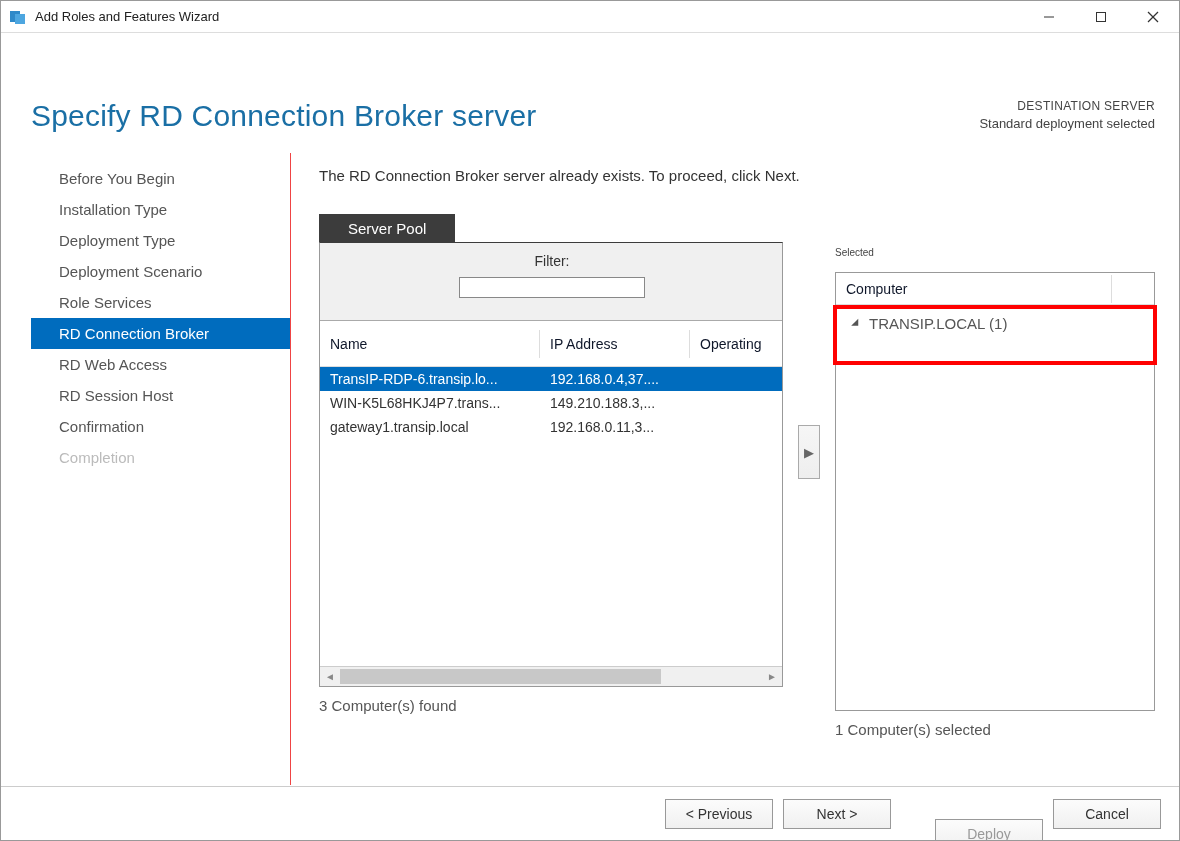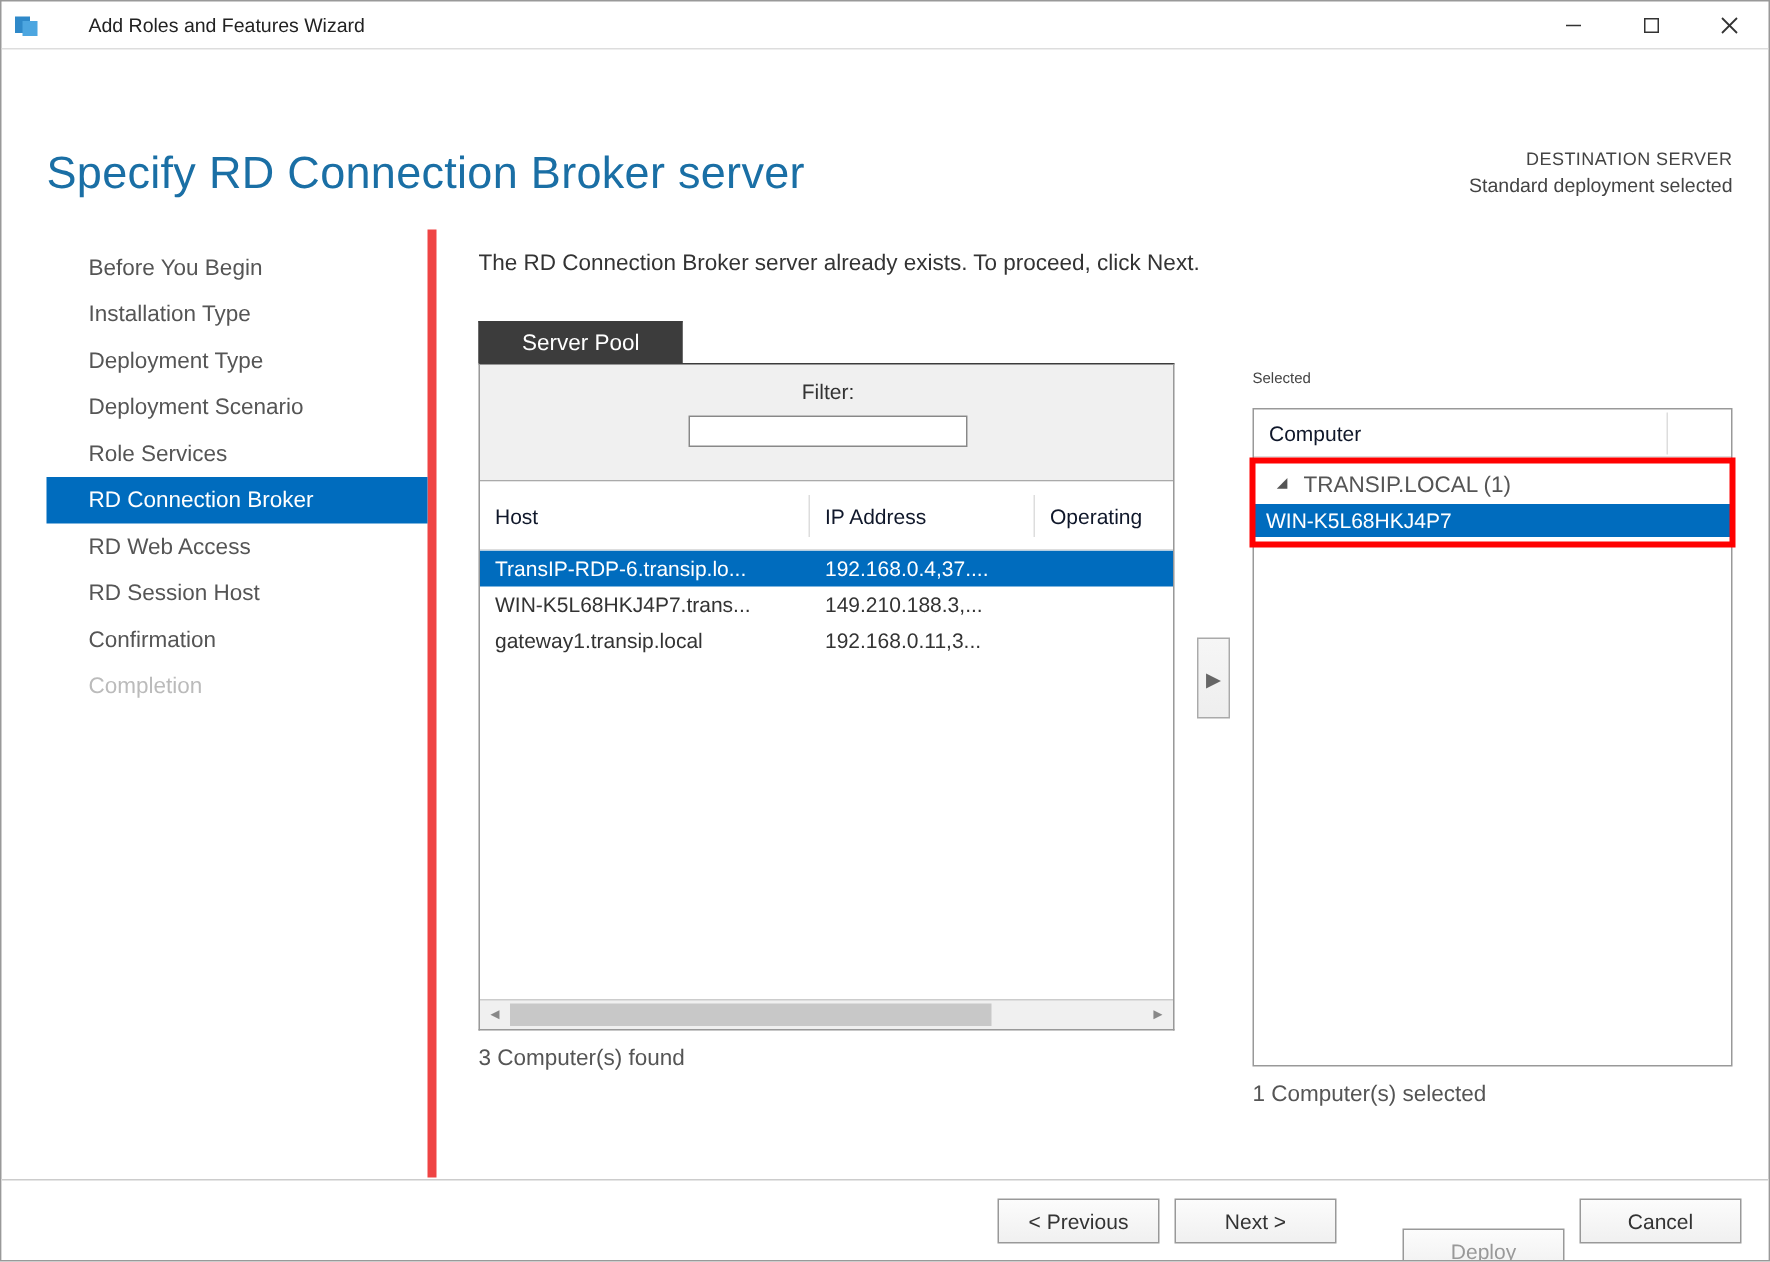--- a/index.html
+++ b/index.html
@@ -22,21 +22,21 @@
     display: flex;
     align-items: center;
     padding-left: 8px;
     border-bottom: 1px solid #ddd;
   }
   .titlebar-icon {
     width: 18px; height: 18px;
     margin-right: 8px;
     display: inline-flex; align-items:center; justify-content:center;
   }
-  .titlebar-text { font-size: 13px; color: #222; margin-left: 24px; }
+  .titlebar-text { font-size: 13px; color: #222; }
   .win-controls {
     margin-left: auto;
     display: flex;
     height: 100%;
   }
   .win-btn {
     width: 52px;
     display: flex;
     align-items: center;
     justify-content: center;
@@ -68,21 +68,21 @@
   .dest-label { font-size: 12px; letter-spacing: .3px; }
 
   
   .body {
     display: flex;
     height: 632px;
     padding-left: 30px;
   }
   .sidenav {
     width: 260px;
-    border-right: 6px solid #ef4444;
+    border-right: 1px solid #ef4444;
     padding-top: 10px;
     padding-right: 0;
   }
   .nav-item {
     padding: 7px 14px 7px 28px;
     font-size: 15px;
     color: #555;
     cursor: default;
   }
   .nav-item.active {
@@ -384,21 +384,21 @@
         <div class="tab-strip">
           <div class="tab">Server Pool</div>
         </div>
         <div class="pool-panel">
           <div class="filter-row">
             <span class="filter-label">Filter:</span>
             <input class="filter-input" type="text" value="" style="">
           </div>
           <div class="grid">
             <div class="grid-head">
-              <div class="gh name">Host</div>
+              <div class="gh name">Name</div>
               <div class="gh ip">IP Address</div>
               <div class="gh op">Operating</div>
             </div>
             <div class="grid-body">
               <div class="row selected">
                 <div class="cell name">TransIP-RDP-6.transip.lo...</div>
                 <div class="cell ip">192.168.0.4,37....</div>
                 <div class="cell op"></div>
               </div>
               <div class="row">
@@ -435,21 +435,20 @@
         <div class="sel-panel">
           <div class="grid-head" style="height:32px;">
             <div class="gh comp">Computer</div>
             <div class="gh blank"></div>
           </div>
           <div class="tree-body">
             <div class="tree-group">
               <span class="tree-caret"></span>
               <span>TRANSIP.LOCAL (1)</span>
             </div>
-            <div class="tree-item">WIN-K5L68HKJ4P7</div>
           </div>
           <div class="highlight-box" style="left:-3px; top:32px; right:-3px; height:60px;"></div>
         </div>
         <div class="count-text">1 Computer(s) selected</div>
       </div>
     </div>
   </div>
 </div>
 
 <div class="footer">

